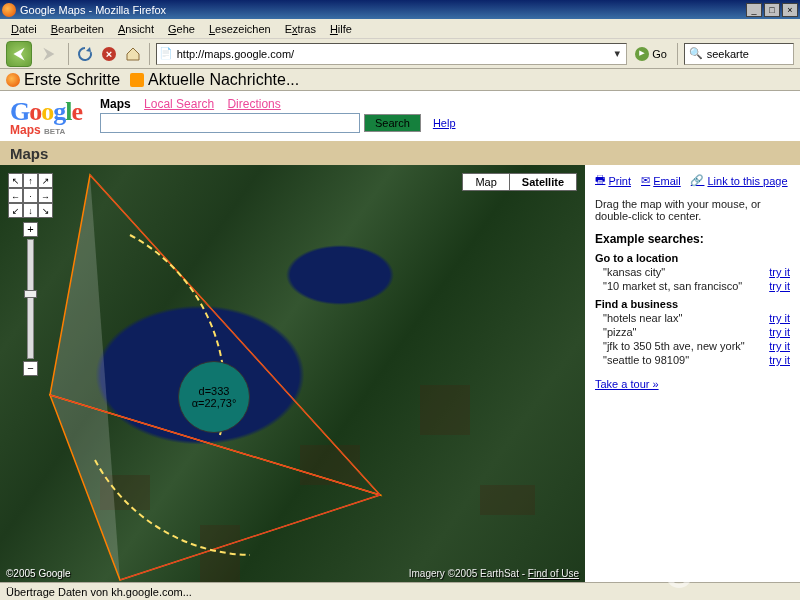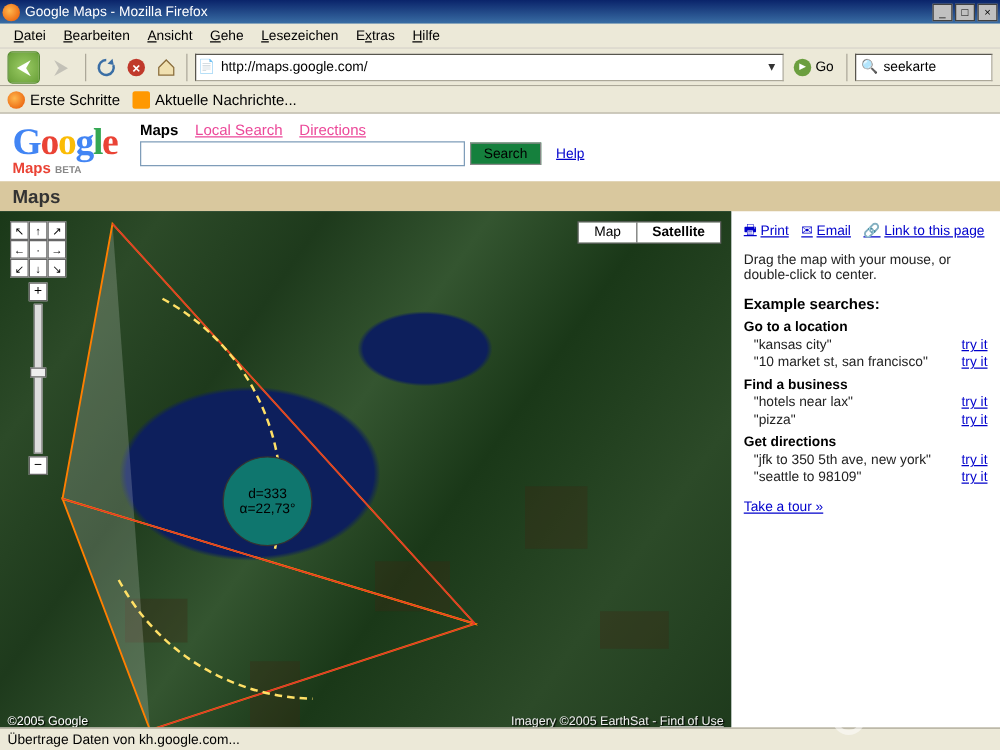--- a/index.html
+++ b/index.html
@@ -19,27 +19,27 @@
 .nav-arrow { color: #fff; font-size: 14px; font-weight: bold; }
 .tb-icon { width: 20px; height: 20px; display: flex; align-items: center; justify-content: center; }
 .sep { width: 1px; height: 22px; background: #aca899; margin: 0 2px; }
 .urlbar { flex: 1; display: flex; align-items: center; background: #fff; border: 1px inset #aca899; height: 22px; padding: 0 2px; }
 .urlbar input { flex: 1; border: none; font-size: 11px; outline: none; padding: 0 4px; }
 .urlbar .dd { width: 14px; text-align: center; color: #333; }
 .go-btn { display: flex; align-items: center; gap: 3px; padding: 0 4px; }
 .go-circle { width: 14px; height: 14px; background: #6b9e3f; border-radius: 50%; position: relative; }
 .go-circle::after { content: "▶"; color: #fff; font-size: 7px; position: absolute; left: 4px; top: 2px; }
 .searchbox { width: 110px; background: #fff; border: 1px inset #aca899; height: 22px; display: flex; align-items: center; padding: 0 4px; font-size: 11px; }
-.bookmarks { background: #ece9d8; height: 22px; display: flex; align-items: center; padding: 0 6px; gap: 10px; font-size: 12px; border-bottom: 1px solid #aca899; }
+.bookmarks { background: #ece9d8; height: 22px; display: flex; align-items: center; padding: 0 6px; gap: 10px; font-size: 16px; border-bottom: 1px solid #aca899; }
 .bm-item { display: flex; align-items: center; gap: 4px; }
 .bm-ff { width: 14px; height: 14px; background: radial-gradient(circle at 40% 40%, #ffb74d, #e65100); border-radius: 50%; }
 .bm-rss { width: 14px; height: 14px; background: #ff9800; border-radius: 2px; }
 .content { background: #fff; height: 491px; position: relative; overflow: hidden; }
 .gm-header { display: flex; padding: 6px 10px 4px 10px; align-items: flex-start; }
-.logo { font-family: "Times New Roman", serif; font-size: 30px; font-weight: bold; letter-spacing: -1px; }
+.logo { font-family: "Times New Roman", serif; font-size: 26px; font-weight: bold; letter-spacing: -1px; }
 .logo .b { color: #4285f4; } .logo .r { color: #ea4335; } .logo .y { color: #fbbc05; } .logo .g { color: #34a853; }
 .logo-sub { font-size: 12px; color: #ea4335; font-weight: bold; margin-top: -4px; }
 .logo-beta { font-size: 8px; color: #888; }
 .gm-nav { margin-left: 18px; }
 .gm-links { font-size: 12px; }
 .gm-links b { color: #000; }
 .gm-links a { color: #ec4899; text-decoration: underline; margin-left: 10px; }
 .gm-search { margin-top: 2px; display: flex; align-items: center; gap: 4px; }
 .gm-search input[type=text] { width: 260px; height: 20px; border: 1px solid #7f9db9; font-size: 12px; padding: 0 3px; }
 .gm-search-btn { background: #15803d; border: 1px solid #888; padding: 2px 10px; font-size: 11px; }
@@ -270,21 +270,20 @@
       <div class="sb-sub">Find a business</div>
       <div class="sb-ex">
           <span>"hotels near lax"</span>
           <a>try it</a>
         </div>
       <div class="sb-ex">
           <span>"pizza"</span>
           <a>try it</a>
         </div>
 
-      <div class="sb-sub">Get directions</div>
       <div class="sb-ex">
           <span>"jfk to 350 5th ave, new york"</span>
           <a>try it</a>
         </div>
       <div class="sb-ex">
           <span>"seattle to 98109"</span>
           <a>try it</a>
         </div>
 
       <a class="sb-tour">Take a tour »</a>

